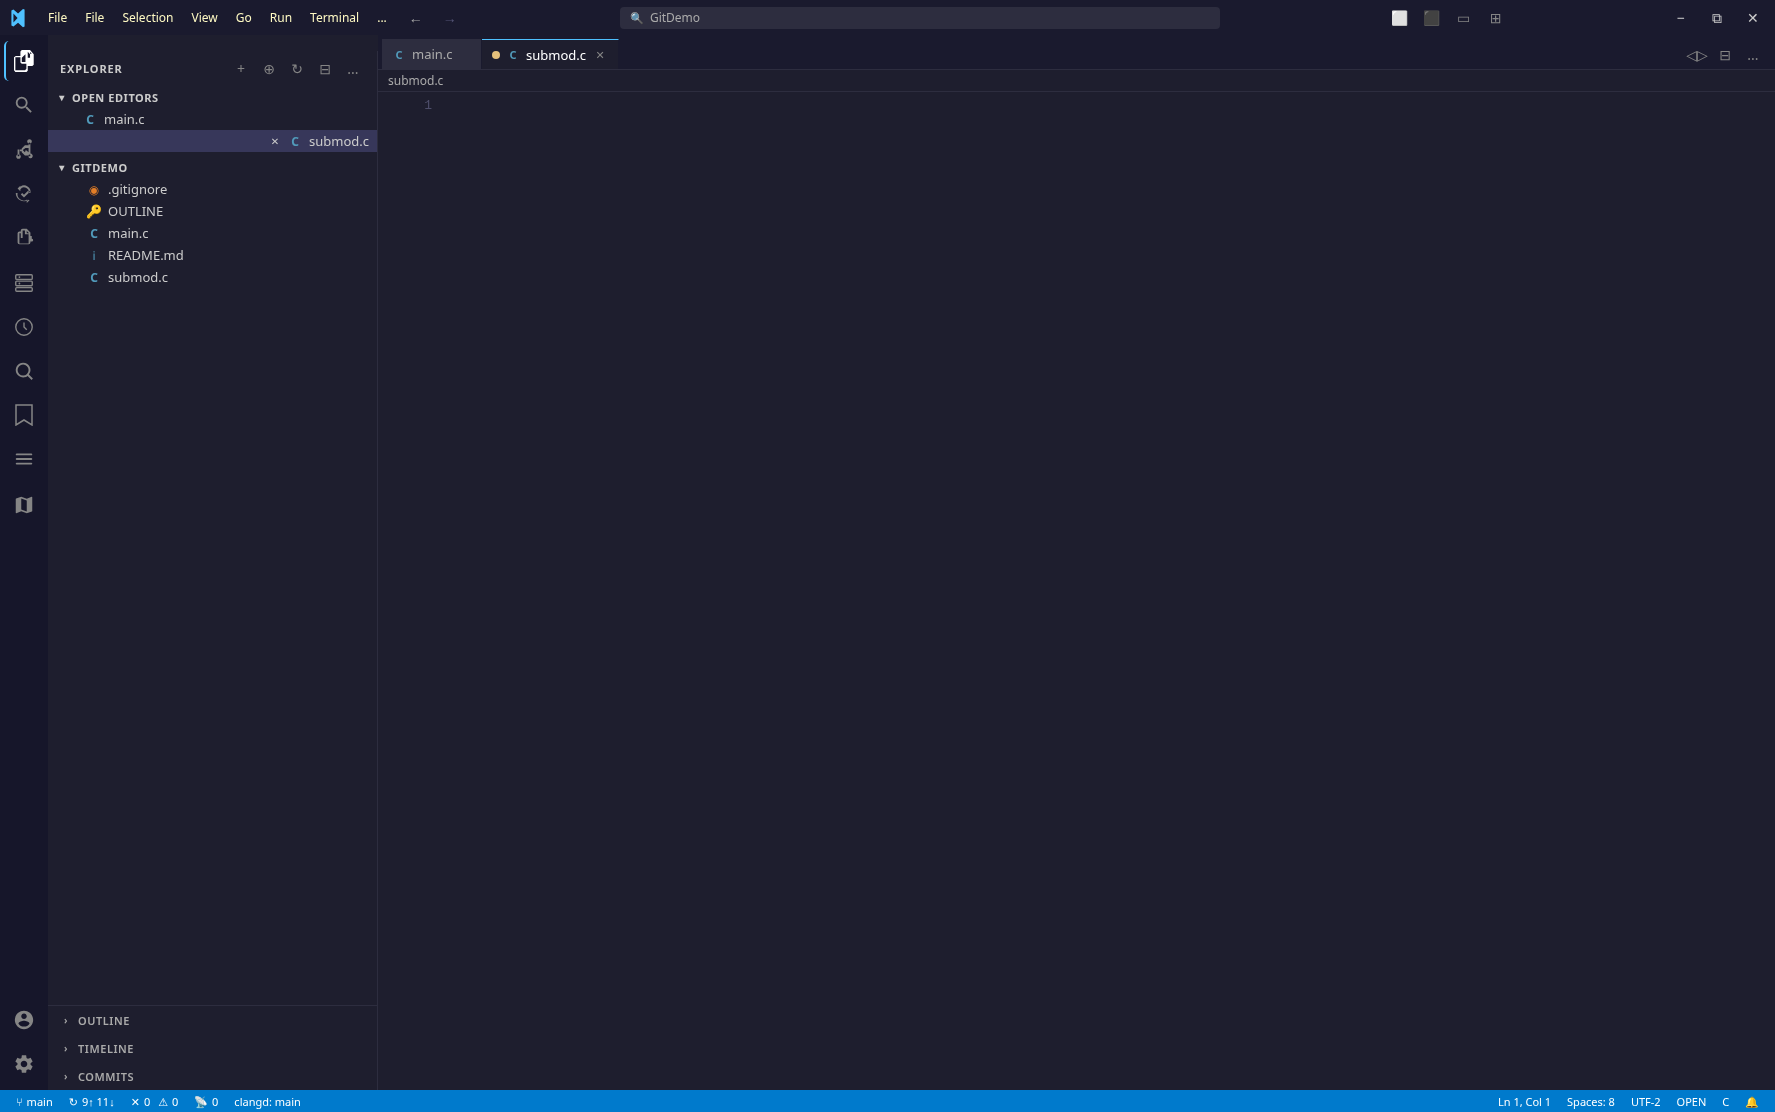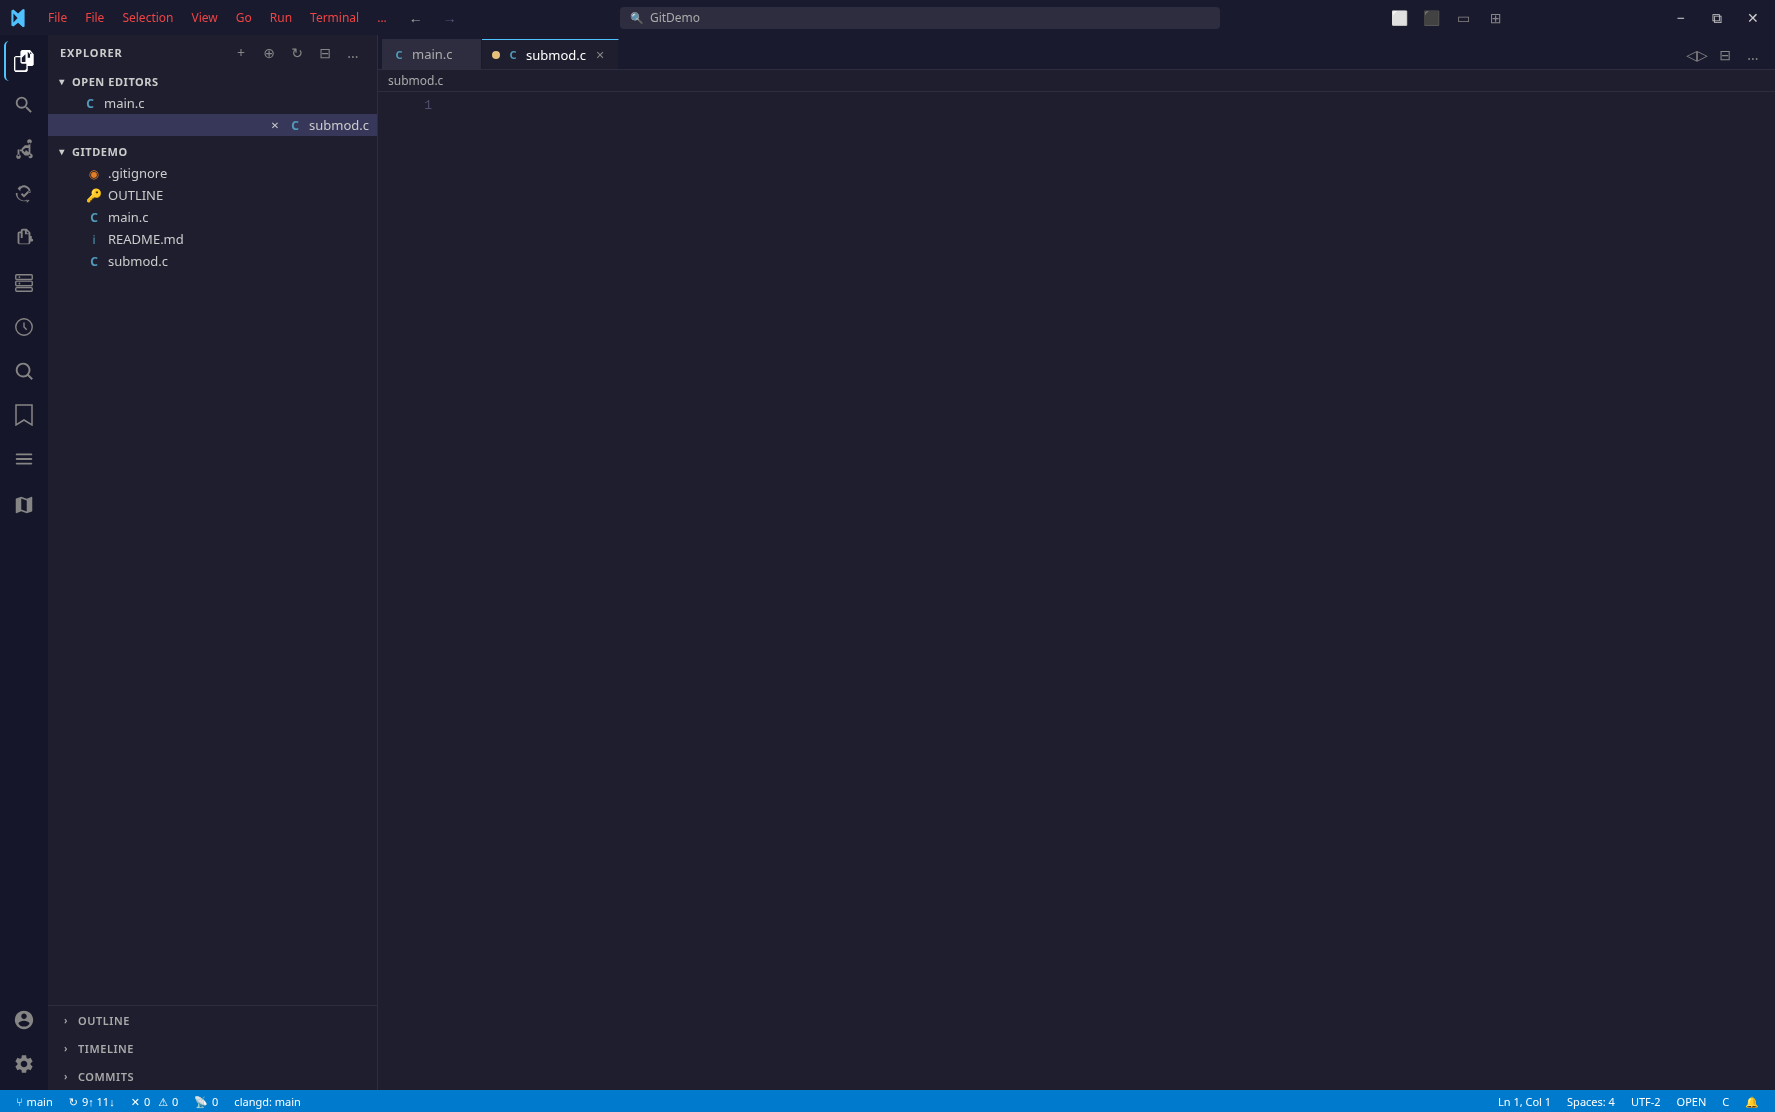--- a/index.html
+++ b/index.html
@@ -23,21 +23,21 @@
       align-items: center;
       padding: 0 8px;
       gap: 8px;
       flex-shrink: 0;
       user-select: none;
     }
     #title-bar .menu-item {
       padding: 4px 8px;
       border-radius: 4px;
       cursor: pointer;
-      color: #ef4444;
+      color: #fef9c3;
       font-size: 12px;
     }
     #title-bar .search-bar {
       flex: 1;
       max-width: 600px;
       margin: 0 auto;
       height: 22px;
       background: #2d2d3f;
       border-radius: 4px;
       display: flex;
@@ -110,20 +110,21 @@
 
     
     #sidebar {
       width: 330px;
       background: #1e1e2e;
       border-right: 1px solid #2d2d3f;
       display: flex;
       flex-direction: column;
       flex-shrink: 0;
       overflow: hidden;
+      margin-top: 16px;
     }
     #sidebar-header {
       height: 35px;
       display: flex;
       align-items: center;
       justify-content: space-between;
       padding: 0 12px;
       flex-shrink: 0;
     }
     #sidebar-header .title {
@@ -647,21 +648,21 @@
   <div class="status-item">
     <span>clangd: main</span>
   </div>
 
   <div class="status-spacer"></div>
 
   <div class="status-item">
     <span>Ln 1, Col 1</span>
   </div>
   <div class="status-item">
-    <span>Spaces: 4</span>
+    <span>Spaces: 8</span>
   </div>
   <div class="status-item">
     <span>UTF-2</span>
   </div>
   <div class="status-item">
     <span>OPEN</span>
   </div>
   <div class="status-item">
     <span>C</span>
   </div>

